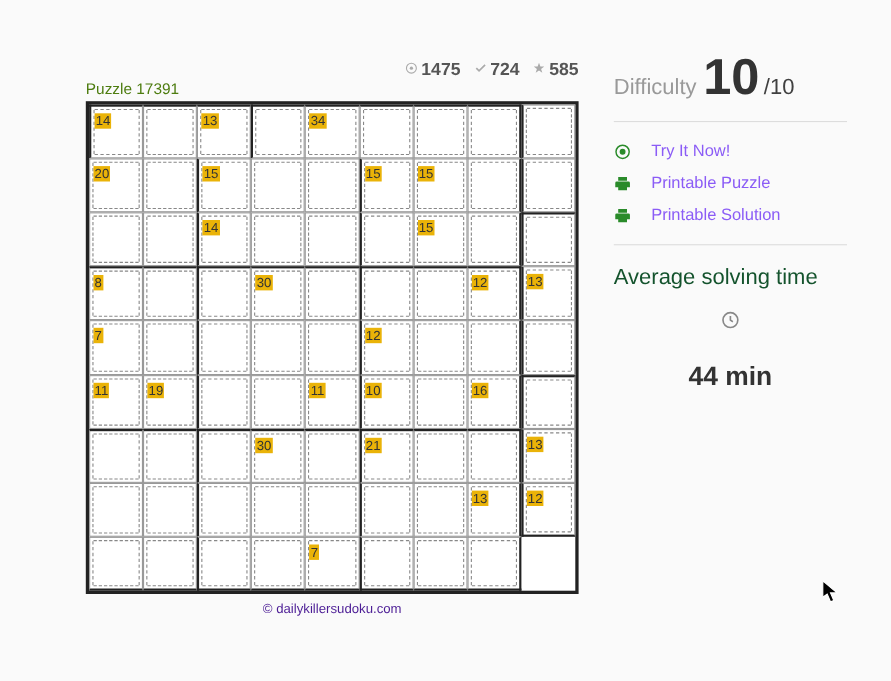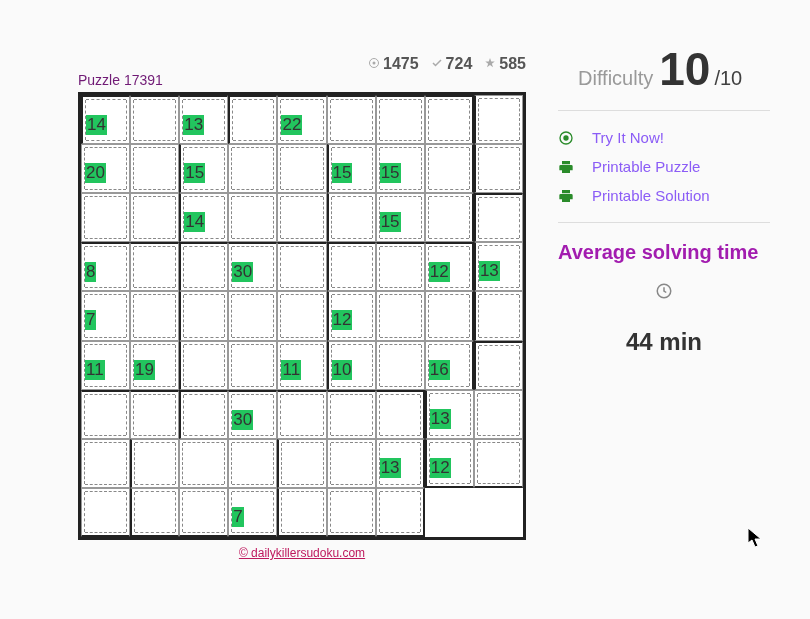--- a/index.html
+++ b/index.html
@@ -27,21 +27,21 @@
     padding-top: 0;
   }
   .header-row {
     display: flex;
     justify-content: space-between;
     align-items: center;
     margin-bottom: 4px;
     font-size: 14px;
     color: #666;
   }
-  .puzzle-title { color: #701a75; margin-top: 32px; }
+  .puzzle-title { color: #4d7c0f; margin-top: 32px; }
   .stats {
     display: flex;
     gap: 12px;
     align-items: center;
   }
   .stat {
     display: flex;
     align-items: center;
     gap: 3px;
     font-weight: bold;
@@ -77,46 +77,44 @@
     position: absolute;
     pointer-events: none;
   }
   .cage-t { top: 2px; left: 3px; right: 3px; border-top: 1px dashed #888; }
   .cage-b { bottom: 2px; left: 3px; right: 3px; border-bottom: 1px dashed #888; }
   .cage-l { top: 3px; bottom: 3px; left: 2px; border-left: 1px dashed #888; }
   .cage-r { top: 3px; bottom: 3px; right: 2px; border-right: 1px dashed #888; }
 
   .cage-sum {
     position: absolute;
-    top: 18px;
+    top: 6px;
     left: 3px;
-    font-size: 17px;
+    font-size: 12px;
     color: #333;
-    background: #22c55e;
+    background: #eab308;
     padding: 0 1px;
   }
 
   .footer-credit {
     text-align: center;
     font-size: 12px;
-    color: #be185d;
+    color: #4c1d95;
     margin-top: 6px;
-    text-decoration: underline;
   }
 
   
   .difficulty-line {
     color: #999;
     font-size: 20px;
     font-weight: 300;
     display: flex;
     align-items: baseline;
     gap: 6px;
     margin-top: 6px;
-    margin-left: 20px;
   }
   .diff-big {
     font-size: 46px;
     font-weight: 800;
     color: #333;
     line-height: 1;
   }
   .diff-denom {
     font-size: 20px;
     color: #404040;
@@ -141,23 +139,23 @@
     cursor: pointer;
   }
   .link-row .ico {
     width: 16px;
     display: flex;
     justify-content: center;
     color: #2a8b2a;
   }
 
   .avg-label {
-    color: #a21caf;
+    color: #14532d;
     font-size: 20px;
-    font-weight: 700;
+    font-weight: 400;
     margin-top: 2px;
   }
   .avg-row {
     display: flex;
     align-items: center;
     gap: 24px;
     margin-top: 18px;
     flex-direction: column;
   }
   .avg-row .clock { color: #888; }
@@ -231,21 +229,21 @@
           <span class="cage-edge cage-t"></span>
           <span class="cage-edge cage-b"></span>
           <span class="cage-edge cage-l"></span>
           <span class="cage-edge cage-r"></span>
         </div>
         <div class="cell bt">
           <span class="cage-edge cage-t"></span>
           <span class="cage-edge cage-b"></span>
           <span class="cage-edge cage-l"></span>
           <span class="cage-edge cage-r"></span>
-          <span class="cage-sum">22</span>
+          <span class="cage-sum">34</span>
         </div>
         <div class="cell bt">
           <span class="cage-edge cage-t"></span>
           <span class="cage-edge cage-b"></span>
           <span class="cage-edge cage-l"></span>
           <span class="cage-edge cage-r"></span>
         </div>
         <div class="cell bt">
           <span class="cage-edge cage-t"></span>
           <span class="cage-edge cage-b"></span>
@@ -574,20 +572,27 @@
           <span class="cage-edge cage-b"></span>
           <span class="cage-edge cage-l"></span>
           <span class="cage-edge cage-r"></span>
           <span class="cage-sum">30</span>
         </div>
         <div class="cell bt">
           <span class="cage-edge cage-t"></span>
           <span class="cage-edge cage-b"></span>
           <span class="cage-edge cage-l"></span>
           <span class="cage-edge cage-r"></span>
+        </div>
+        <div class="cell bt bl">
+          <span class="cage-edge cage-t"></span>
+          <span class="cage-edge cage-b"></span>
+          <span class="cage-edge cage-l"></span>
+          <span class="cage-edge cage-r"></span>
+          <span class="cage-sum">21</span>
         </div>
         <div class="cell bt">
           <span class="cage-edge cage-t"></span>
           <span class="cage-edge cage-b"></span>
           <span class="cage-edge cage-l"></span>
           <span class="cage-edge cage-r"></span>
         </div>
         <div class="cell bt br">
           <span class="cage-edge cage-t"></span>
           <span class="cage-edge cage-b"></span>

